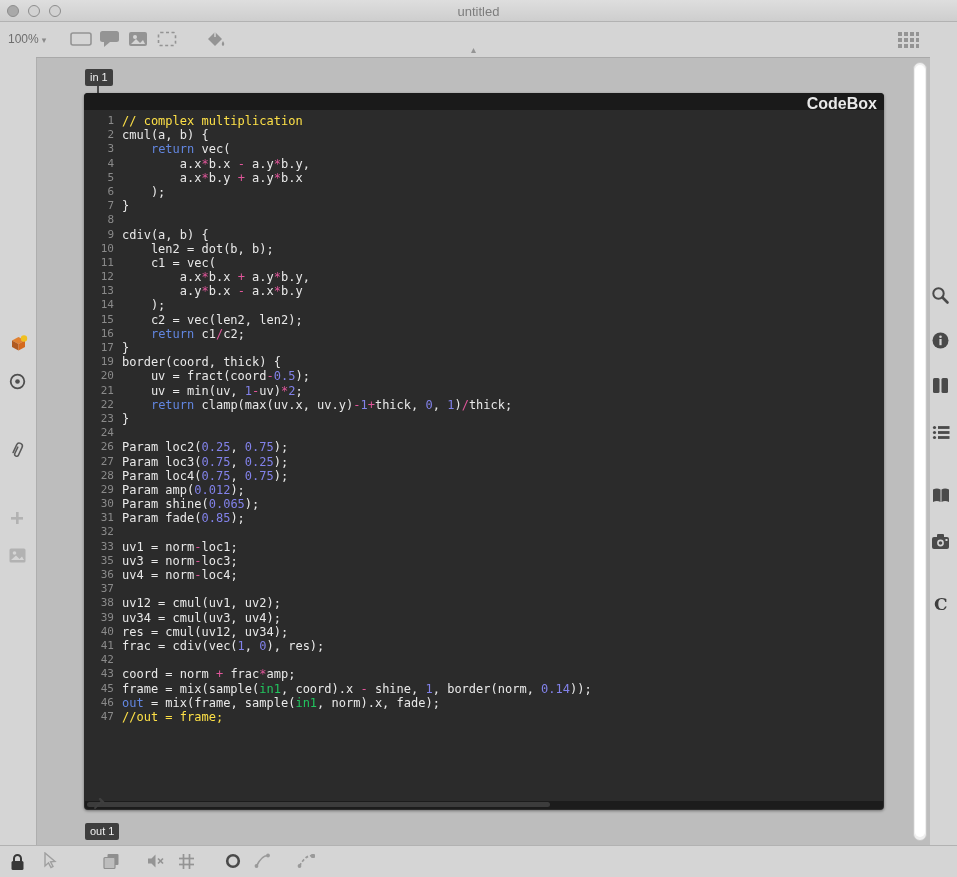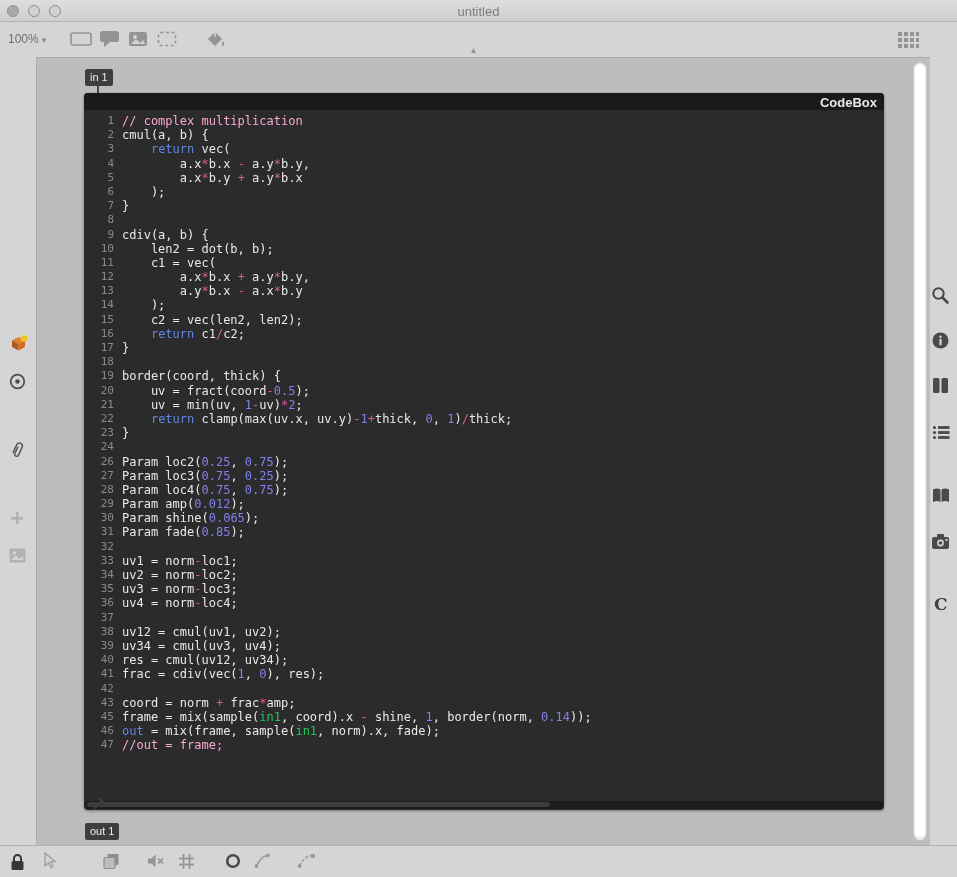--- a/index.html
+++ b/index.html
@@ -24,27 +24,27 @@
   .zoom-ctl .caret { font-size:9px; margin-left:3px; color:#8a8a8a; }
   .icon { position:absolute; display:flex; align-items:center; justify-content:center; }
   .collapse-tri { position:absolute; left:471px; top:44px; font-size:10px; color:#949494; }
   
   .canvas { position:absolute; left:36px; top:57px; width:894px; height:788px;
     background:#bdbdbd; box-shadow:inset 0 1px 0 #a9a9a9, inset 1px 0 0 #aeaeae; }
   
   .codebox { position:absolute; left:48px; top:36px; width:800px; height:717px;
     background:#2b2b2b; border-radius:4px; box-shadow:0 1px 3px rgba(0,0,0,.4); }
   .cb-header { position:relative; height:17px; background:#1a1a1a; border-radius:4px 4px 0 0; cursor:move; }
-  .cb-title { position:absolute; right:7px; top:2px; font-size:13px; font-weight:bold; color:#e8e8e8; }
+  .cb-title { position:absolute; right:7px; top:2px; font-size:16px; font-weight:bold; color:#e8e8e8; }
   .cb-code { position:absolute; top:17px; left:0; right:0; bottom:12px; overflow:hidden; padding-top:4px; }
   .code-row { display:flex; height:14.2px; font-family:"DejaVu Sans Mono", monospace;
     font-size:12px; line-height:14.2px; }
   .ln { width:30px; text-align:right; color:#8a8a8a; font-size:11px; flex:none; }
   .code-text { margin-left:8px; white-space:pre; }
-  .tok-p { color:#e9e9e9; } .tok-c { color:#f9a8d4;margin-top:24px; } .tok-k { color:#6286e0; }
+  .tok-p { color:#e9e9e9; } .tok-c { color:#fde047;margin-top:24px; } .tok-k { color:#6286e0; }
   .tok-n { color:#8282ea; } .tok-o { color:#e0569a; } .tok-i { color:#22c55e; }
   .cb-hscroll { position:absolute; left:1px; right:1px; bottom:1px; height:8px;
     background:#1c1c1c; border-radius:0 0 3px 3px; }
   .cb-hthumb { position:absolute; left:2px; top:1px; width:58%; height:5px;
     background:#3c3c3c; border-radius:3px; }
   
   .badge { position:absolute; background:#3e3e3e; color:#efefef; font-size:11px;
     line-height:13px; padding:2px 5px; border-radius:2px; cursor:move; }
   .in-badge { left:49px; top:12px; }
   .out-badge { left:49px; top:766px; }
@@ -236,24 +236,20 @@
           </div>
           <div class="code-row">
             <span class="ln">16</span>
             <span class="code-text"><span class="tok-p">    </span><span class="tok-k">return</span><span class="tok-p"> c1</span><span class="tok-o">/</span><span class="tok-p">c2;</span></span>
           </div>
           <div class="code-row">
             <span class="ln">17</span>
             <span class="code-text"><span class="tok-p">}</span></span>
           </div>
           <div class="code-row">
-            <span class="ln">18</span>
-            <span class="code-text"></span>
-          </div>
-          <div class="code-row">
             <span class="ln">19</span>
             <span class="code-text"><span class="tok-p">border(coord, thick) {</span></span>
           </div>
           <div class="code-row">
             <span class="ln">20</span>
             <span class="code-text"><span class="tok-p">    uv = fract(coord</span><span class="tok-o">-</span><span class="tok-n">0.5</span><span class="tok-p">);</span></span>
           </div>
           <div class="code-row">
             <span class="ln">21</span>
             <span class="code-text"><span class="tok-p">    uv = min(uv, </span><span class="tok-n">1</span><span class="tok-o">-</span><span class="tok-p">uv)</span><span class="tok-o">*</span><span class="tok-n">2</span><span class="tok-p">;</span></span>
@@ -294,24 +290,20 @@
             <span class="ln">31</span>
             <span class="code-text"><span class="tok-p">Param fade(</span><span class="tok-n">0.85</span><span class="tok-p">);</span></span>
           </div>
           <div class="code-row">
             <span class="ln">32</span>
             <span class="code-text"></span>
           </div>
           <div class="code-row">
             <span class="ln">33</span>
             <span class="code-text"><span class="tok-p">uv1 = norm</span><span class="tok-o">-</span><span class="tok-p">loc1;</span></span>
-          </div>
-          <div class="code-row">
-            <span class="ln">34</span>
-            <span class="code-text"><span class="tok-p">uv2 = norm</span><span class="tok-o">-</span><span class="tok-p">loc2;</span></span>
           </div>
           <div class="code-row">
             <span class="ln">35</span>
             <span class="code-text"><span class="tok-p">uv3 = norm</span><span class="tok-o">-</span><span class="tok-p">loc3;</span></span>
           </div>
           <div class="code-row">
             <span class="ln">36</span>
             <span class="code-text"><span class="tok-p">uv4 = norm</span><span class="tok-o">-</span><span class="tok-p">loc4;</span></span>
           </div>
           <div class="code-row">

